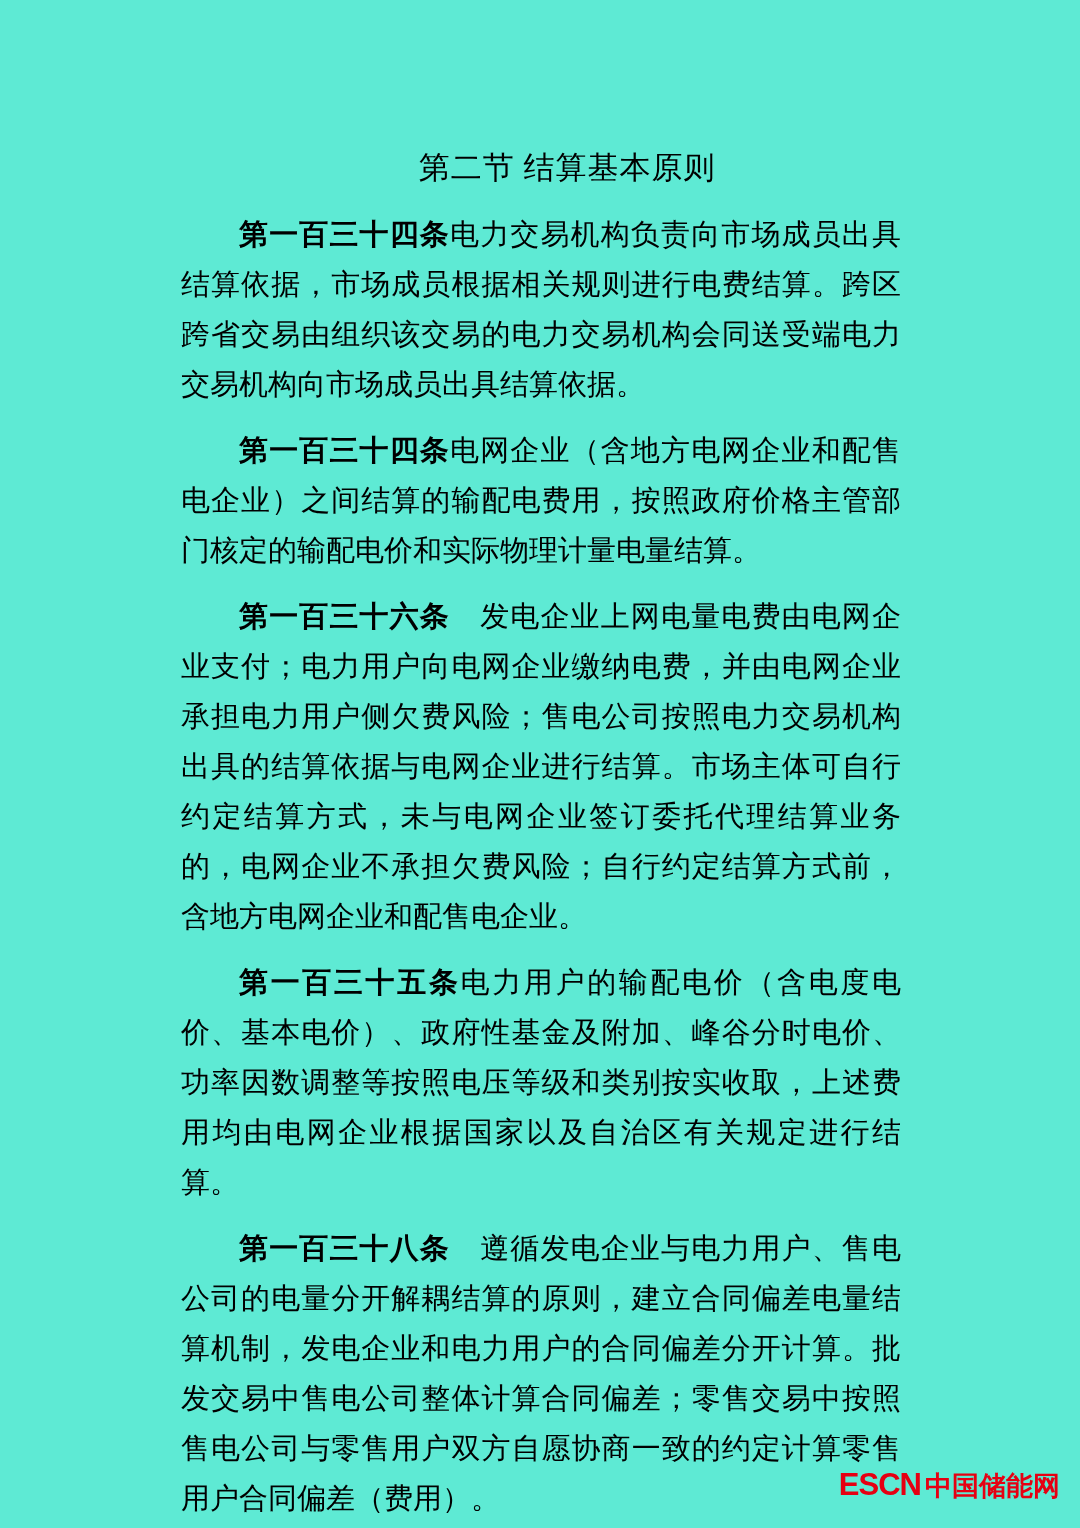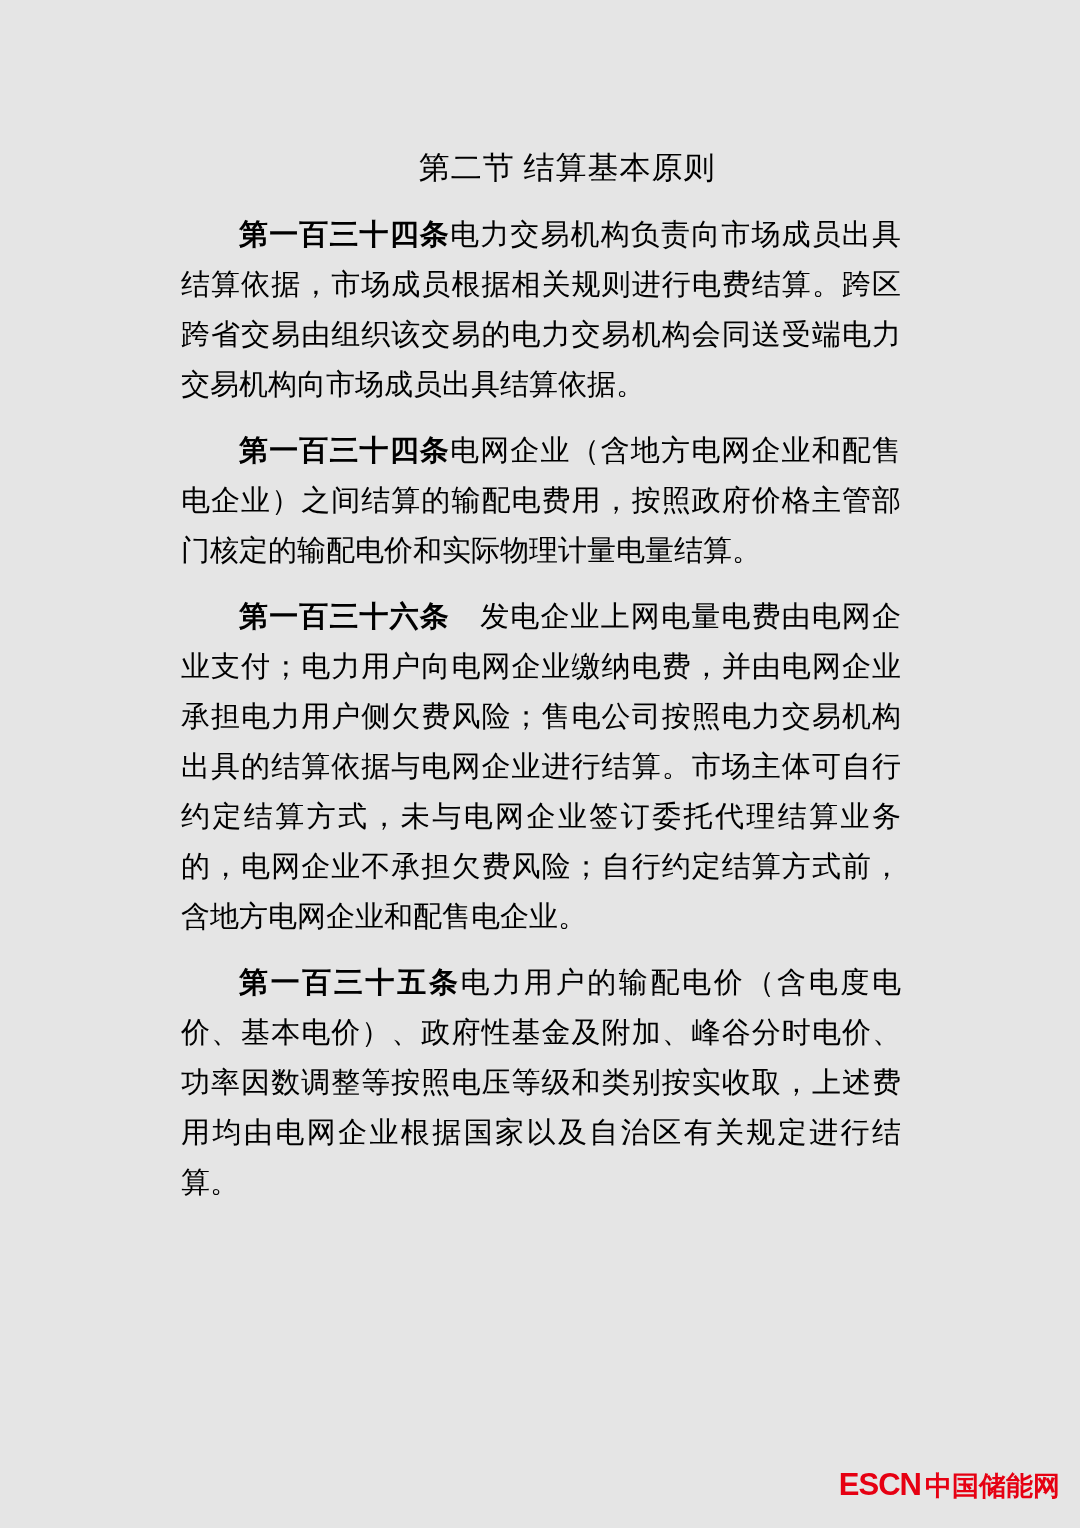--- a/index.html
+++ b/index.html
@@ -4,21 +4,21 @@
 <style>
   html, body {
     margin: 0;
     padding: 0;
     background: #ffffff;
   }
   .page {
     position: relative;
     width: 1080px;
     height: 1528px;
-    background: #e5e5e5;
+    background: #5eead4;
     overflow: hidden;
     font-family: "Liberation Serif", "DejaVu Serif", serif;
     color: #000000;
   }
   .content {
     position: absolute;
     left: 165px;
     top: 143px;
     width: 752px;
   }
@@ -85,20 +85,21 @@
     <h1 class="section-title">第二节 结算基本原则</h1>
 
     <p class="article"><b class="art-label">第一百三十四条</b><span>电力交易机构负责向市场成员出具结算依据，市场成员根据相关规则进行电费结算。跨区跨省交易由组织该交易的电力交易机构会同送受端电力交易机构向市场成员出具结算依据。</span></p>
 
     <p class="article"><b class="art-label">第一百三十四条</b><span>电网企业（含地方电网企业和配售电企业）之间结算的输配电费用，按照政府价格主管部门核定的输配电价和实际物理计量电量结算。</span></p>
 
     <p class="article"><b class="art-label">第一百三十六条</b><span>　发电企业上网电量电费由电网企业支付；电力用户向电网企业缴纳电费，并由电网企业承担电力用户侧欠费风险；售电公司按照电力交易机构出具的结算依据与电网企业进行结算。市场主体可自行约定结算方式，未与电网企业签订委托代理结算业务的，电网企业不承担欠费风险；自行约定结算方式前，含地方电网企业和配售电企业。</span></p>
 
     <p class="article"><b class="art-label">第一百三十五条</b><span>电力用户的输配电价（含电度电价、基本电价）、政府性基金及附加、峰谷分时电价、功率因数调整等按照电压等级和类别按实收取，上述费用均由电网企业根据国家以及自治区有关规定进行结算。</span></p>
 
+    <p class="article"><b class="art-label">第一百三十八条</b><span>　遵循发电企业与电力用户、售电公司的电量分开解耦结算的原则，建立合同偏差电量结算机制，发电企业和电力用户的合同偏差分开计算。批发交易中售电公司整体计算合同偏差；零售交易中按照售电公司与零售用户双方自愿协商一致的约定计算零售用户合同偏差（费用）。</span></p>
   </div>
 
 
   <div class="logo">
     <span class="logo-latin">ESCN</span><span class="logo-cn">中国储能网</span>
   </div>
 
 </div>
 
 </body></html>

